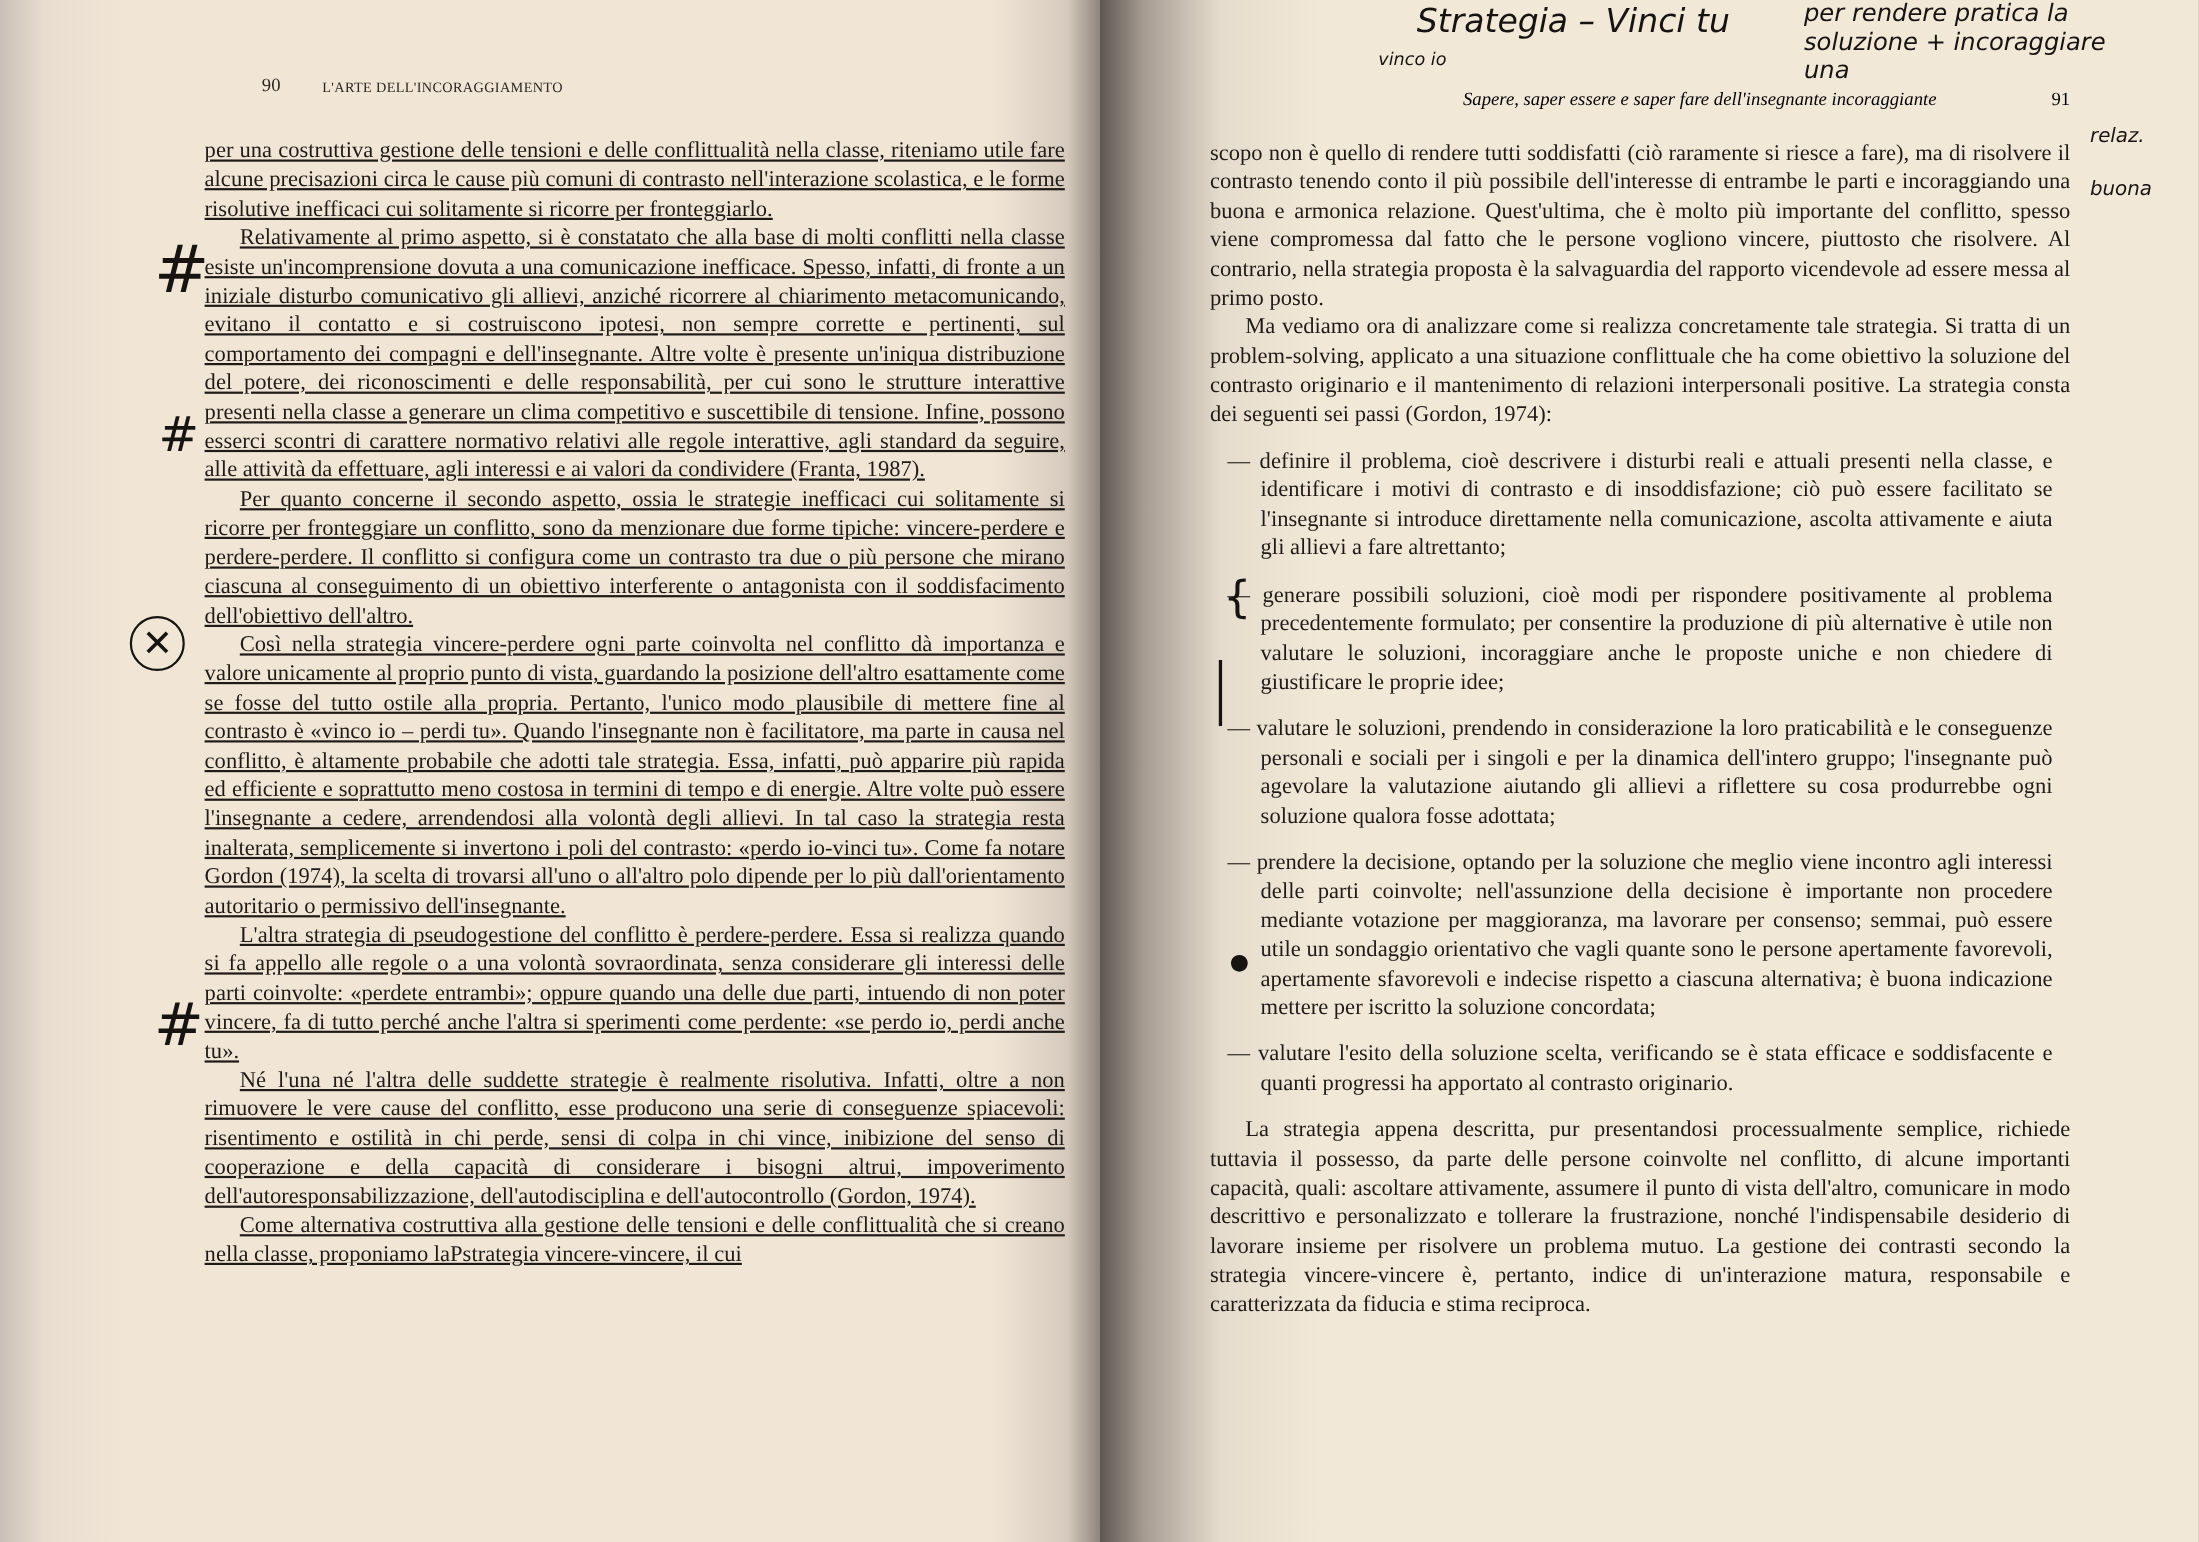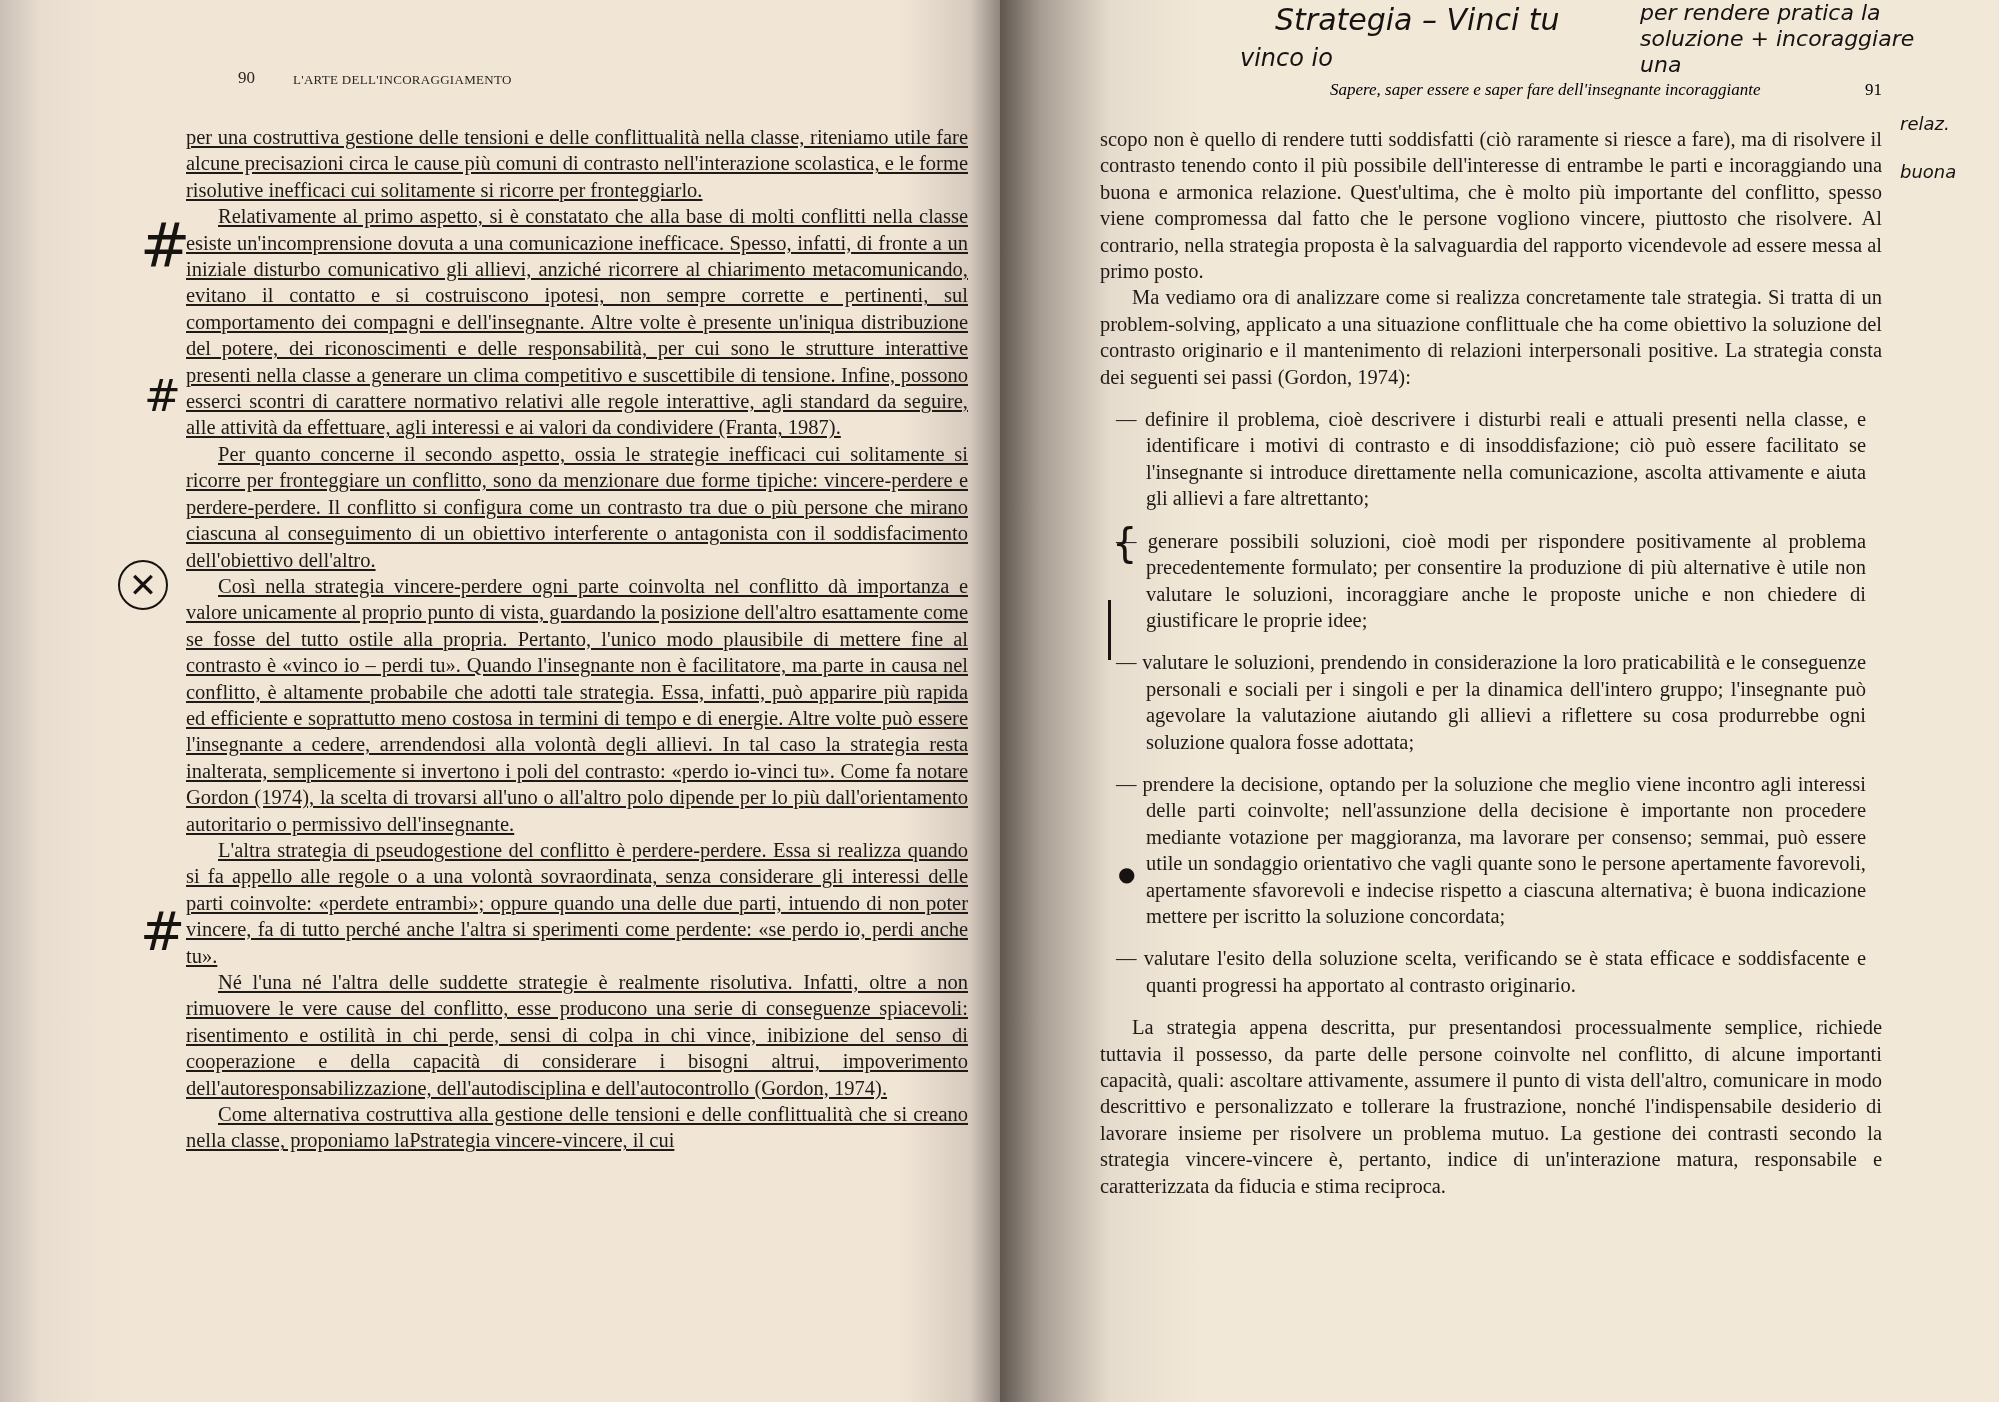--- a/index.html
+++ b/index.html
@@ -51,21 +51,21 @@
     <div class="text">
       <p>scopo non è quello di rendere tutti soddisfatti (ciò raramente si riesce a fare), ma di risolvere il contrasto tenendo conto il più possibile dell'interesse di entrambe le parti e incoraggiando una buona e armonica relazione. Quest'ultima, che è molto più importante del conflitto, spesso viene compromessa dal fatto che le persone vogliono vincere, piuttosto che risolvere. Al contrario, nella strategia proposta è la salvaguardia del rapporto vicendevole ad essere messa al primo posto.</p>
       <p class="ind">Ma vediamo ora di analizzare come si realizza concretamente tale strategia. Si tratta di un problem-solving, applicato a una situazione conflittuale che ha come obiettivo la soluzione del contrasto originario e il mantenimento di relazioni interpersonali positive. La strategia consta dei seguenti sei passi (Gordon, 1974):</p>
       <p class="li">— definire il problema, cioè descrivere i disturbi reali e attuali presenti nella classe, e identificare i motivi di contrasto e di insoddisfazione; ciò può essere facilitato se l'insegnante si introduce direttamente nella comunicazione, ascolta attivamente e aiuta gli allievi a fare altrettanto;</p>
       <p class="li">— generare possibili soluzioni, cioè modi per rispondere positivamente al problema precedentemente formulato; per consentire la produzione di più alternative è utile non valutare le soluzioni, incoraggiare anche le proposte uniche e non chiedere di giustificare le proprie idee;</p>
       <p class="li">— valutare le soluzioni, prendendo in considerazione la loro praticabilità e le conseguenze personali e sociali per i singoli e per la dinamica dell'intero gruppo; l'insegnante può agevolare la valutazione aiutando gli allievi a riflettere su cosa produrrebbe ogni soluzione qualora fosse adottata;</p>
       <p class="li">— prendere la decisione, optando per la soluzione che meglio viene incontro agli interessi delle parti coinvolte; nell'assunzione della decisione è importante non procedere mediante votazione per maggioranza, ma lavorare per consenso; semmai, può essere utile un sondaggio orientativo che vagli quante sono le persone apertamente favorevoli, apertamente sfavorevoli e indecise rispetto a ciascuna alternativa; è buona indicazione mettere per iscritto la soluzione concordata;</p>
       <p class="li">— valutare l'esito della soluzione scelta, verificando se è stata efficace e soddisfacente e quanti progressi ha apportato al contrasto originario.</p>
       <p class="ind" style="margin-top:8px;">La strategia appena descritta, pur presentandosi processualmente semplice, richiede tuttavia il possesso, da parte delle persone coinvolte nel conflitto, di alcune importanti capacità, quali: ascoltare attivamente, assumere il punto di vista dell'altro, comunicare in modo descrittivo e personalizzato e tollerare la frustrazione, nonché l'indispensabile desiderio di lavorare insieme per risolvere un problema mutuo. La gestione dei contrasti secondo la strategia vincere-vincere è, pertanto, indice di un'interazione matura, responsabile e caratterizzata da fiducia e stima reciproca.</p>
     </div>
-    <div class="ann hand" style="left:275px;top:2px;font-style:italic;">Strategia – Vinci tu</div>
-    <div class="ann hand" style="left:240px;top:44px;font-size:24px;">vinco io</div>
+    <div class="ann hand" style="left:288px;top:2px;font-style:italic;">Strategia – Vinci tu</div>
+    <div class="ann hand" style="left:253px;top:44px;font-size:16px;">vinco io</div>
     <div class="ann hand" style="left:640px;top:0;width:310px;font-size:22px;line-height:26px;">per rendere pratica la soluzione + incoraggiare una</div>
     <div class="ann hand" style="left:900px;top:100px;width:95px;font-size:18px;line-height:48px;">relaz. buona</div>
     <div class="ann" style="left:112px;top:520px;font-size:40px;">{</div>
     <div class="ann" style="left:108px;top:600px;width:3px;height:60px;background:#161310;"></div>
     <div class="ann" style="left:118px;top:862px;font-size:20px;">●</div>
   </div>
 </div>
 
 </body></html>

